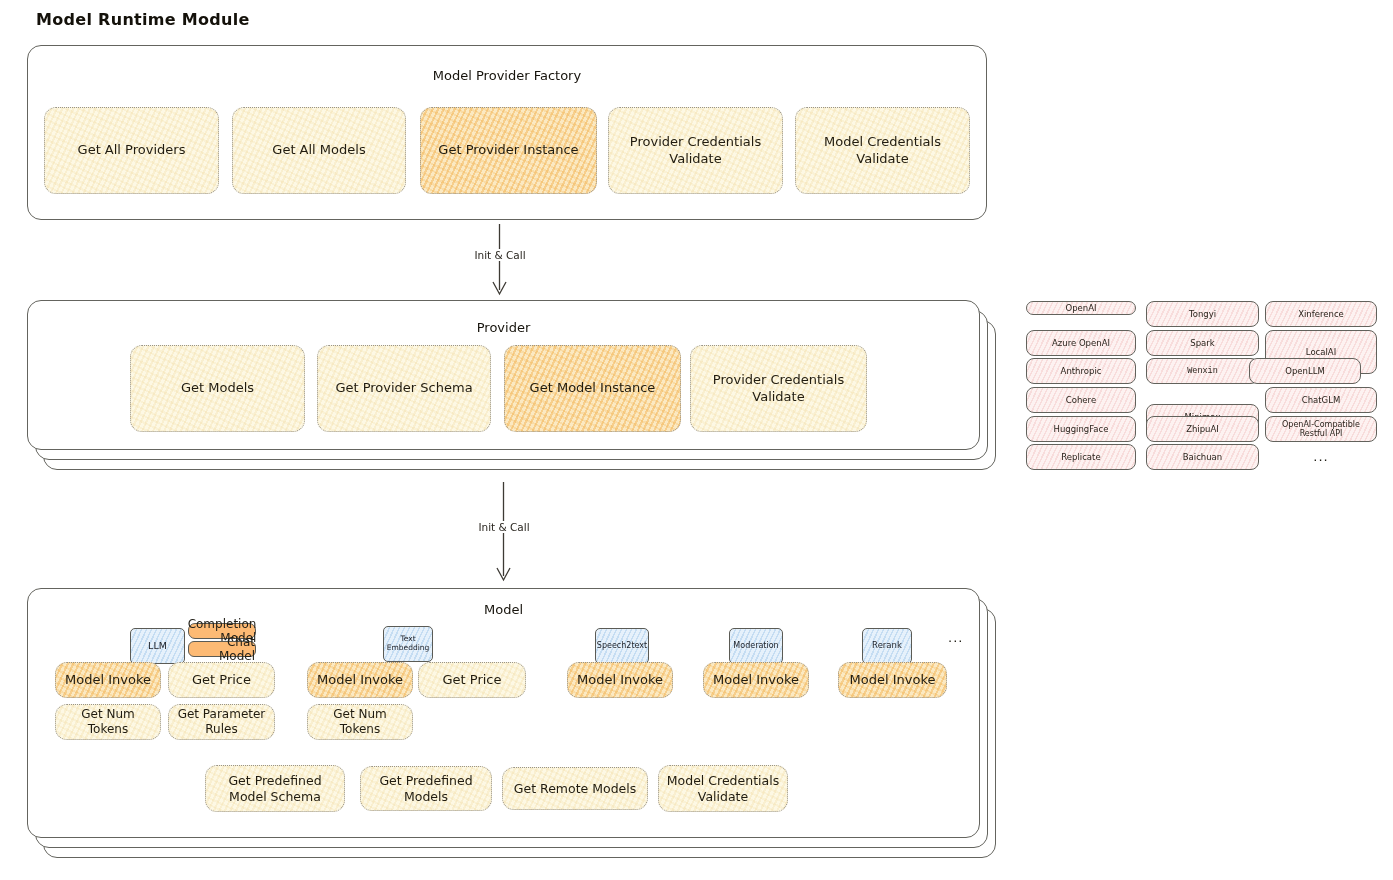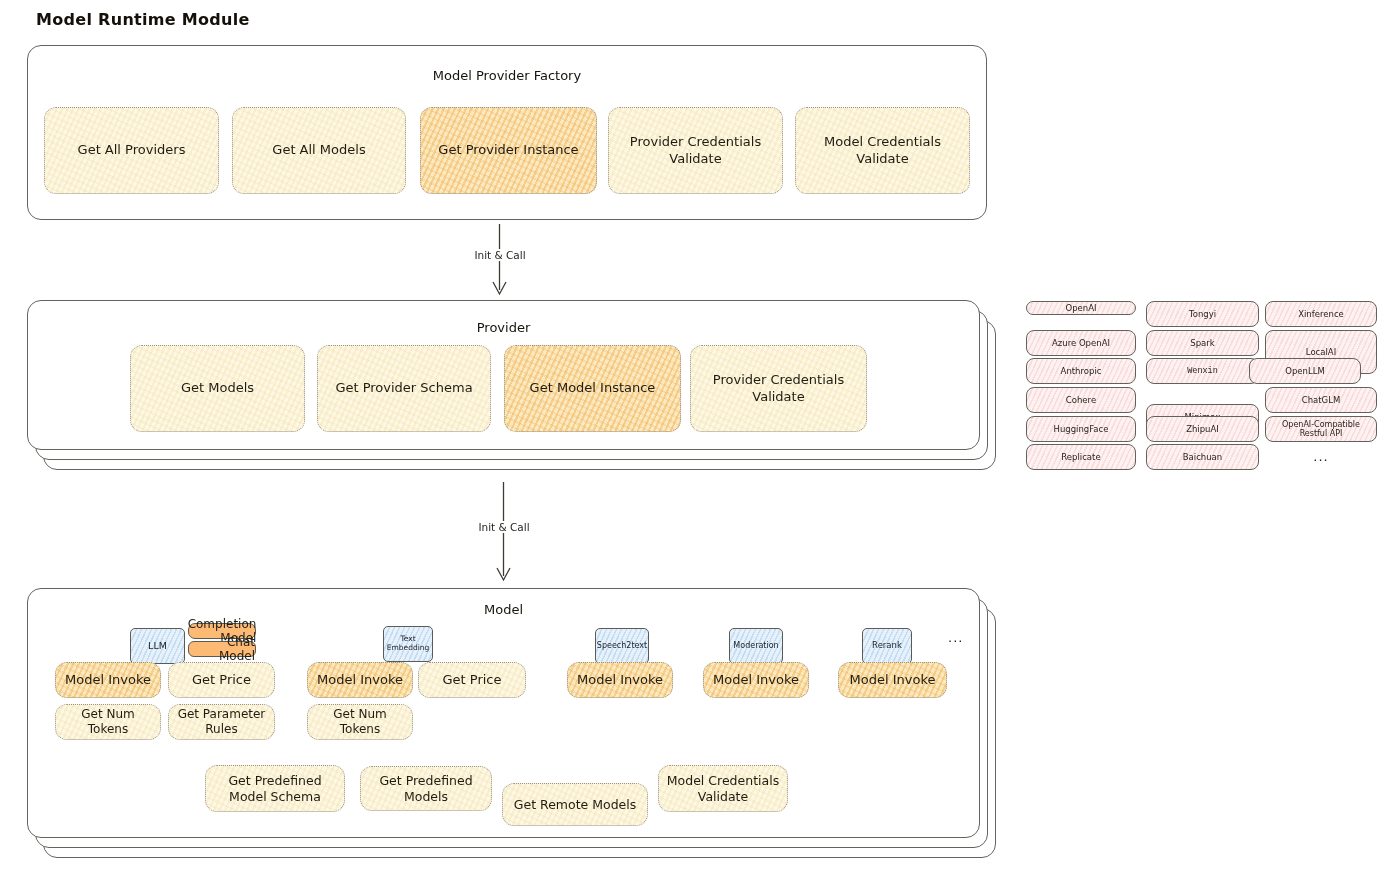--- a/index.html
+++ b/index.html
@@ -152,14 +152,14 @@
 <div class="btn hl" style="left:567px; top:662px; width:106px; height:36px;">Model Invoke</div>
 <div class="btn hl" style="left:703px; top:662px; width:106px; height:36px;">Model Invoke</div>
 <div class="btn hl" style="left:838px; top:662px; width:109px; height:36px;">Model Invoke</div>
 
 <div class="btn" style="left:55px;  top:704px; width:106px; height:36px; font-size:12px;">Get Num Tokens</div>
 <div class="btn" style="left:168px; top:704px; width:107px; height:36px; font-size:12px;">Get Parameter Rules</div>
 <div class="btn" style="left:307px; top:704px; width:106px; height:36px; font-size:12px;">Get Num Tokens</div>
 
 <div class="btn" style="left:205px; top:765px; width:140px; height:47px; font-size:12.5px;">Get Predefined Model Schema</div>
 <div class="btn" style="left:360px; top:766px; width:132px; height:45px; font-size:12.5px;">Get Predefined Models</div>
-<div class="btn" style="left:502px; top:767px; width:146px; height:43px; font-size:12.5px;margin-top:16px;">Get Remote Models</div>
+<div class="btn" style="left:502px; top:767px; width:146px; height:43px; font-size:12.5px;">Get Remote Models</div>
 <div class="btn" style="left:658px; top:765px; width:130px; height:47px; font-size:12.5px;">Model Credentials Validate</div>
 
 </body></html>

